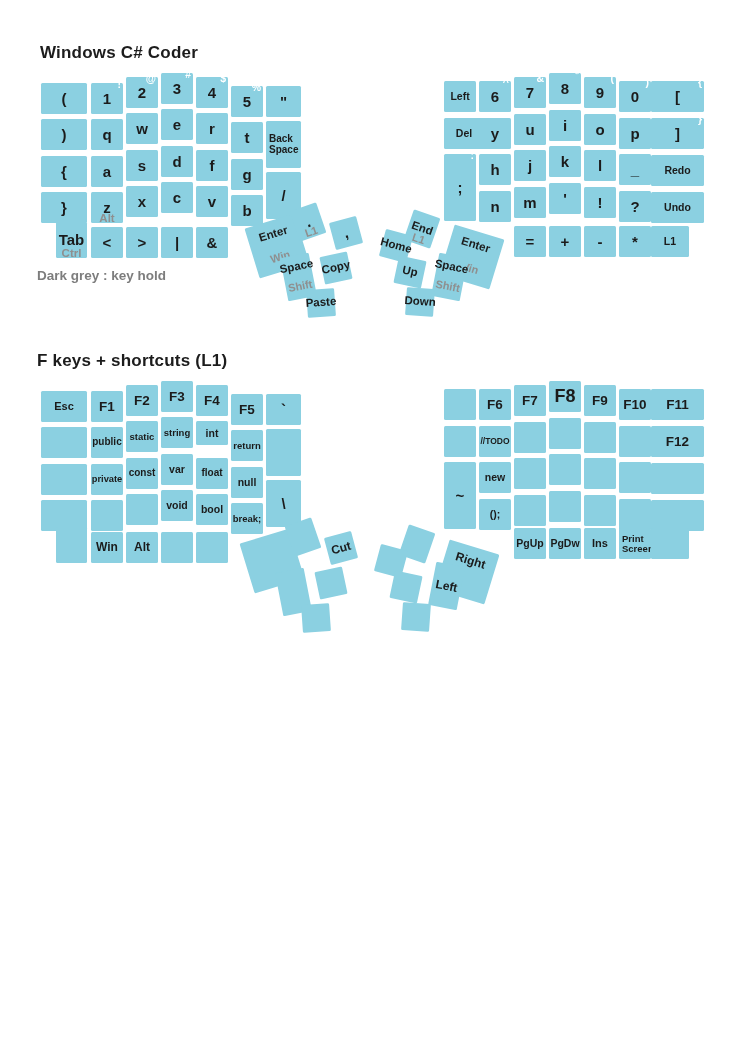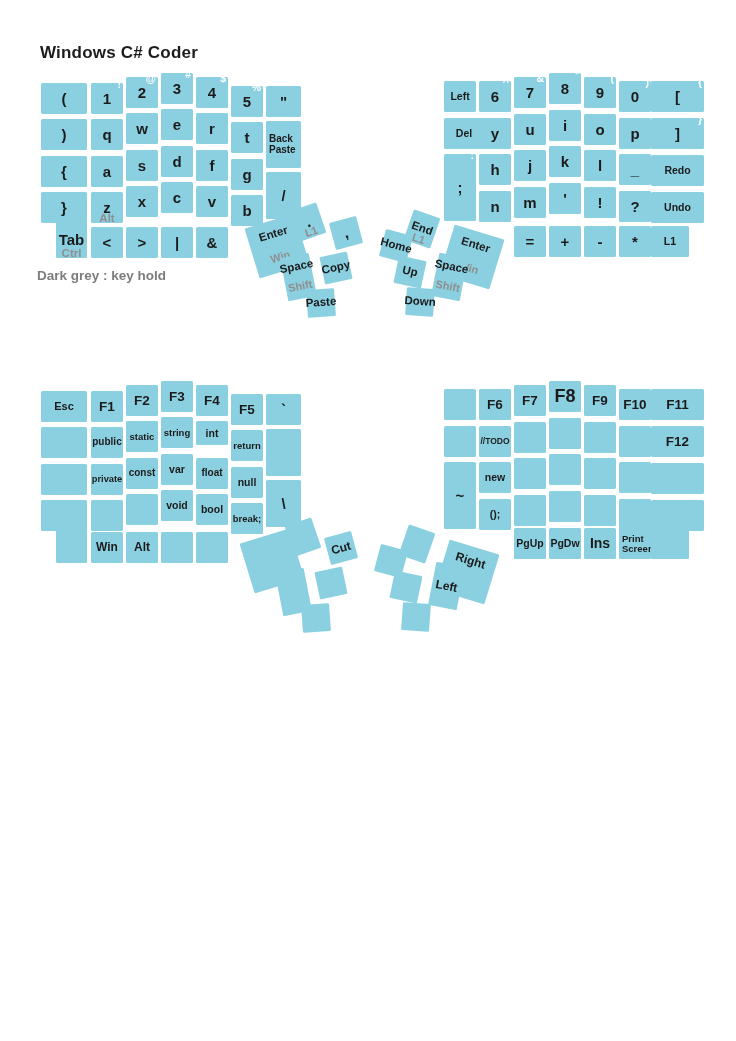--- a/index.html
+++ b/index.html
@@ -20,20 +20,21 @@
   .key.big{flex-direction:column;justify-content:space-between;padding:8px 0;box-sizing:border-box;}
   .key.big .tap,.key.big .hold{position:static;width:auto;}
   .thumb .hold{font-size:11px;}
 </style>
 </head>
 <body>
 
 <div class="canvas">
   <div class="title" style="left:40px;top:43px">Windows C# Coder</div>
   <div class="note" style="left:37px;top:268px">Dark grey : key hold</div>
+  <div class="title" style="left:37px;top:351px">F keys + shortcuts (L1)</div>
   <div class="layer" id="layer-0">
       <div class="key" style="left: 41px; top: 83px; width: 46px; height: 31px;">
         <span class="tap" style="font-size: 15px;">(</span>
       </div>
       <div class="key" style="left: 41px; top: 119px; width: 46px; height: 31px;">
         <span class="tap" style="font-size: 15px;">)</span>
       </div>
       <div class="key" style="left: 41px; top: 156px; width: 46px; height: 31px;">
         <span class="tap" style="font-size: 15px;">{</span>
       </div>
@@ -119,21 +120,21 @@
       <div class="key" style="left: 231px; top: 159px; width: 32px; height: 31px;">
         <span class="tap" style="font-size: 15px;">g</span>
       </div>
       <div class="key" style="left: 231px; top: 195px; width: 32px; height: 31px;">
         <span class="tap" style="font-size: 15px;">b</span>
       </div>
       <div class="key" style="left: 266px; top: 86px; width: 35px; height: 31px;">
         <span class="tap" style="font-size: 15px;">"</span>
       </div>
       <div class="key wrap" style="left: 266px; top: 121px; width: 35px; height: 47px;">
-        <span class="tap" style="font-size: 10px;">Back Paste</span>
+        <span class="tap" style="font-size: 10px;">Back Space</span>
       </div>
       <div class="key" style="left: 266px; top: 172px; width: 35px; height: 47px;">
         <span class="tap" style="font-size: 15px;">/</span>
       </div>
       <div class="key" style="left: 444px; top: 81px; width: 32px; height: 31px;">
         <span class="tap" style="font-size: 10.5px;">Left</span>
       </div>
       <div class="key" style="left: 444px; top: 118px; width: 40px; height: 31px;">
         <span class="tap" style="font-size: 10.5px;">Del</span>
       </div>
@@ -432,21 +433,21 @@
       <div class="key" style="left: 584px; top: 422px; width: 32px; height: 31px;">
         <span class="tap" style="font-size: 10.5px;"></span>
       </div>
       <div class="key" style="left: 584px; top: 458px; width: 32px; height: 31px;">
         <span class="tap" style="font-size: 10.5px;"></span>
       </div>
       <div class="key" style="left: 584px; top: 495px; width: 32px; height: 31px;">
         <span class="tap" style="font-size: 10.5px;"></span>
       </div>
       <div class="key" style="left: 584px; top: 528px; width: 32px; height: 31px;">
-        <span class="tap" style="font-size: 14px;">Ins</span>
+        <span class="tap" style="font-size: 11px;">Ins</span>
       </div>
       <div class="key" style="left: 619px; top: 389px; width: 32px; height: 31px;">
         <span class="tap" style="font-size: 13.5px;">F10</span>
       </div>
       <div class="key" style="left: 619px; top: 426px; width: 32px; height: 31px;">
         <span class="tap" style="font-size: 10.5px;"></span>
       </div>
       <div class="key" style="left: 619px; top: 462px; width: 32px; height: 31px;">
         <span class="tap" style="font-size: 10.5px;"></span>
       </div>

